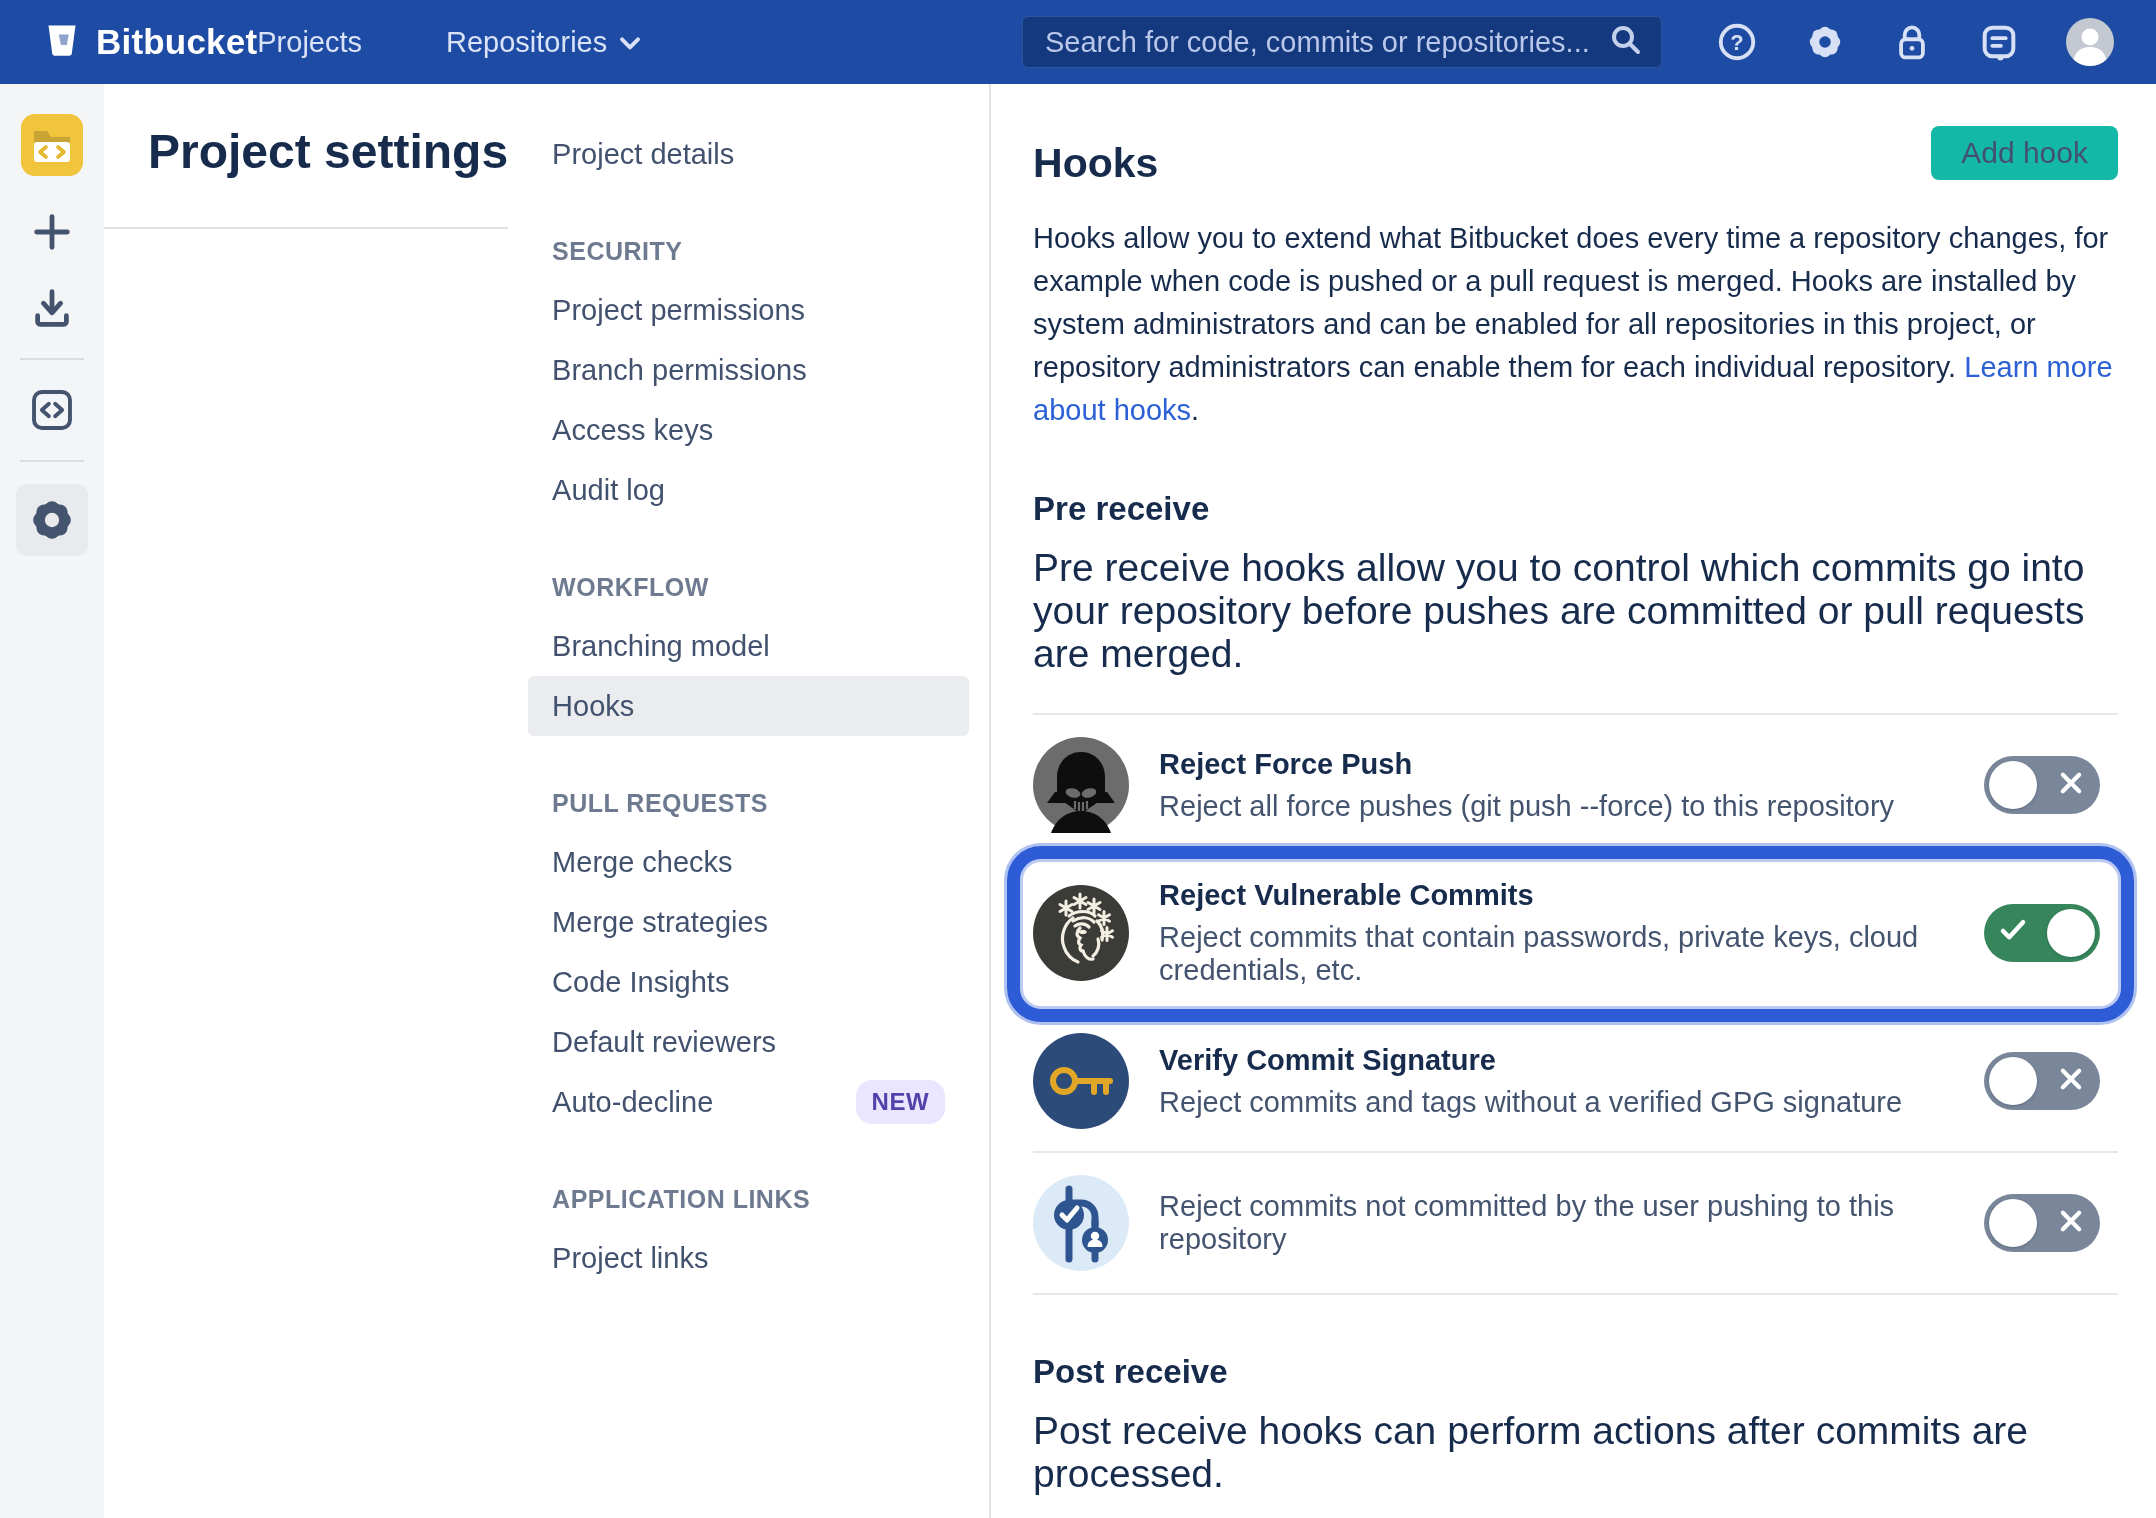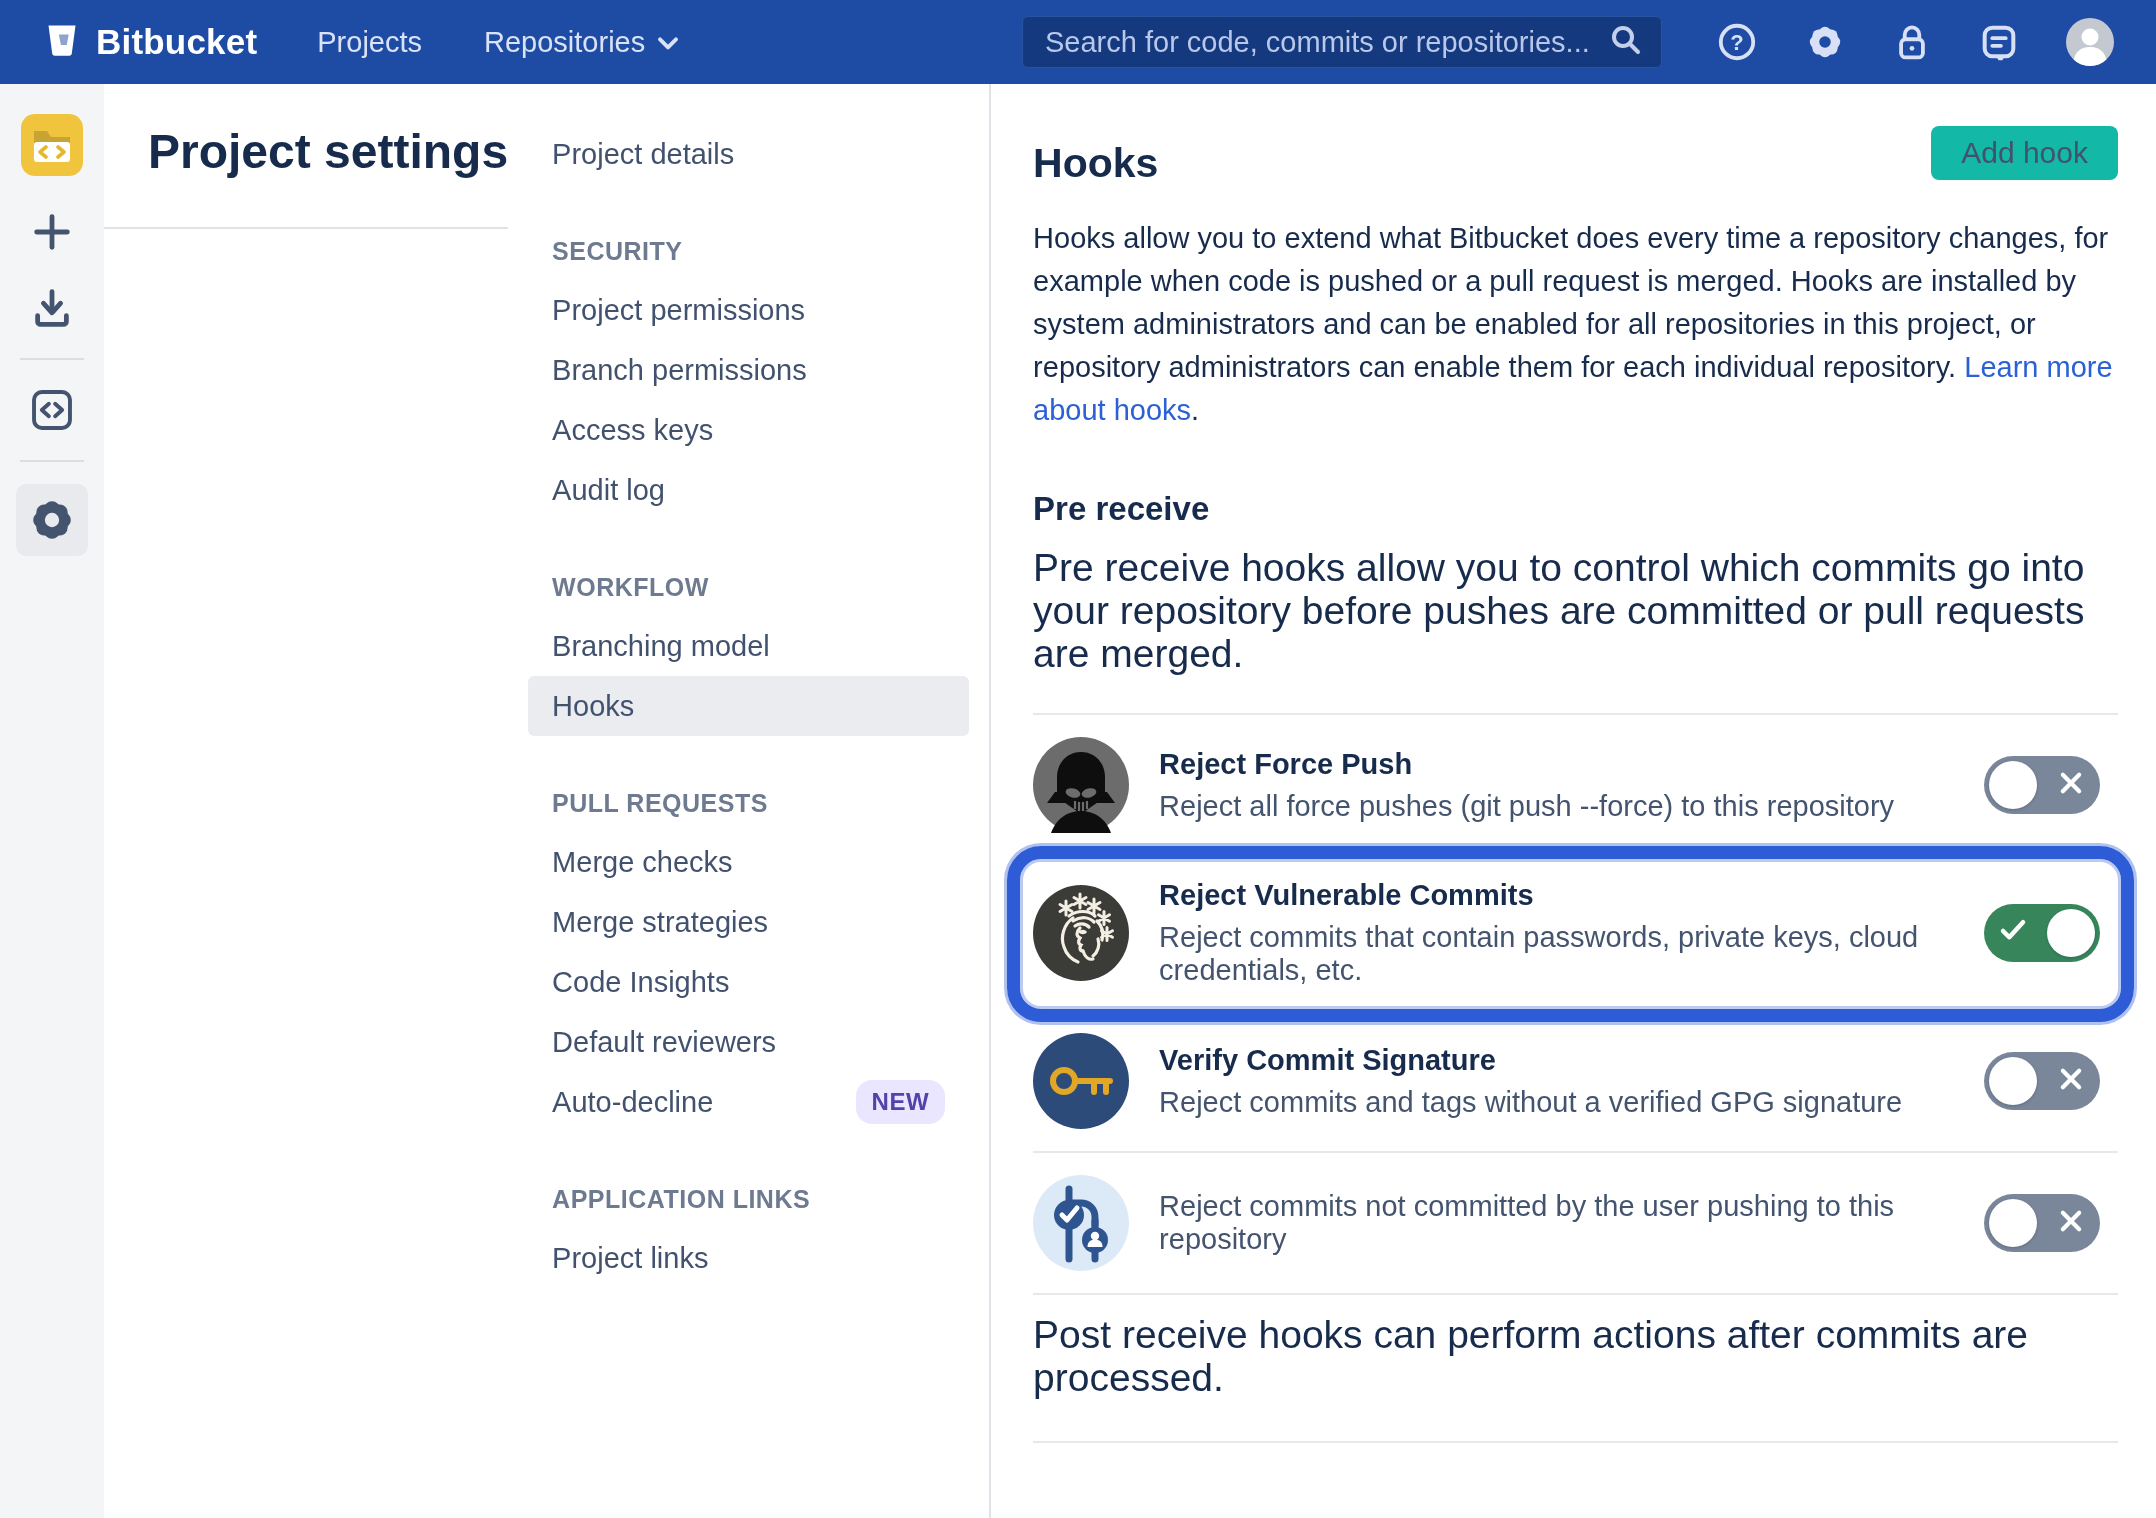--- a/index.html
+++ b/index.html
@@ -4,21 +4,21 @@
 <style>
   * { margin:0; padding:0; box-sizing:border-box; }
   html,body { background:#fff; }
   body { font-family:"Liberation Sans","DejaVu Sans",sans-serif; color:#172B4D; }
   .page { width:2156px; height:1518px; position:relative; overflow:hidden; background:#fff; }
 
   
   .topbar { height:84px; background:#1E4CA4; display:flex; align-items:center; padding:0 42px 0 44px; }
   .brand { display:flex; align-items:center; gap:16px; cursor:pointer; }
   .brand-name { color:#fff; font-size:35px; font-weight:700; letter-spacing:.2px; }
-  .topnav { display:flex; align-items:center; gap:62px; margin-left:60px; }
+  .topnav { display:flex; align-items:center; gap:84px; }
   .topnav-item { color:#D9E2F6; font-size:29px; font-weight:500; display:flex; align-items:center; gap:12px; cursor:pointer; }
   .searchbox { margin-left:auto; width:640px; height:52px; background:#15397E; border:1px solid #2B549F; border-radius:6px; display:flex; align-items:center; padding:0 18px 0 22px; }
   .searchbox input { flex:1; background:transparent; border:none; outline:none; color:#CBD7F0; font-size:29px; font-family:inherit; }
   .searchbox input::placeholder { color:#B9C8EA; opacity:1; }
   .topbar-icons { display:flex; align-items:center; gap:46px; margin-left:54px; }
   .tb-icon { display:flex; align-items:center; justify-content:center; cursor:pointer; }
   .tb-avatar { width:48px; height:48px; border-radius:50%; background:#C4C9D1; overflow:hidden; cursor:pointer; }
 
   
   .body { display:flex; height:1444px; }
@@ -368,20 +368,21 @@
               <div class="toggle">
 
                 <span class="t-x"><svg width="28" height="28" viewBox="0 0 24 24">
                       <path d="M5 5 L19 19 M19 5 L5 19" stroke="#fff" stroke-width="3.6" stroke-linecap="round"></path>
                     </svg></span>
                 <div class="knob"></div>
               </div>
             </div>
           </div>
 
+          <h3 class="sec-title">Post receive</h3>
           <p class="sec-desc">Post receive hooks can perform actions after commits are processed.</p>
           <div class="rule"></div>
 
         </section>
       </div>
     </main>
   </div>
 </div>
 
 </body></html>

